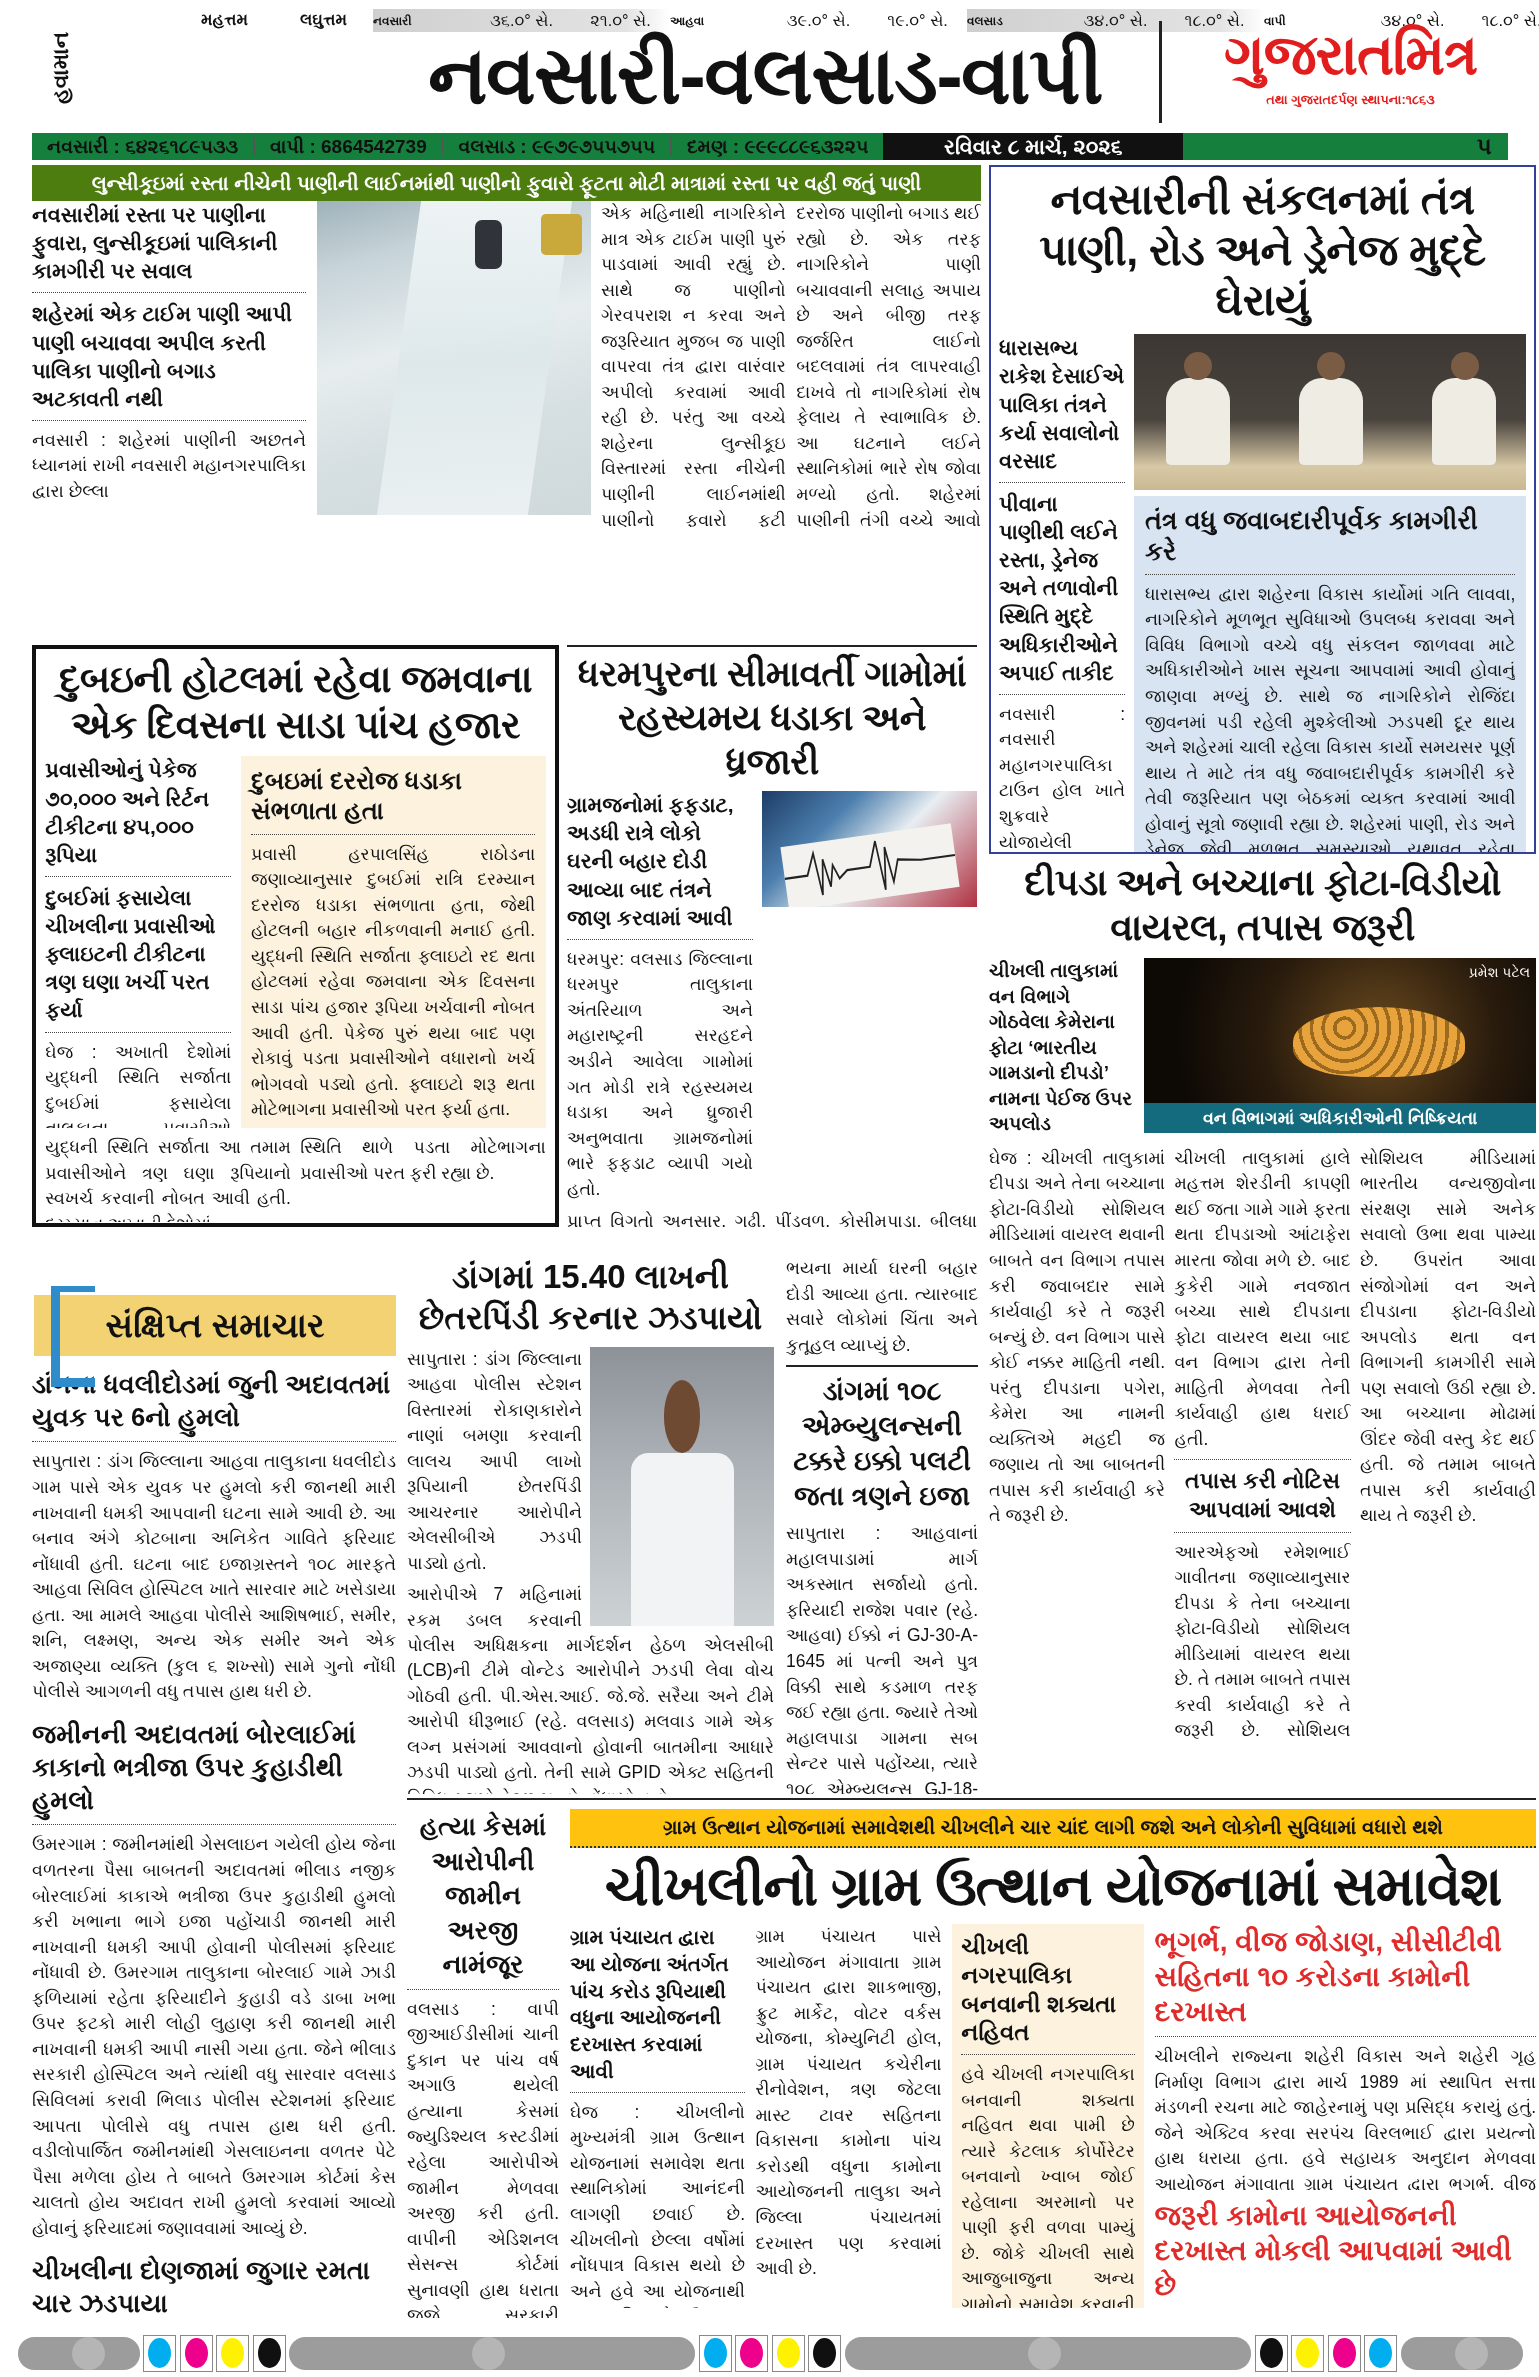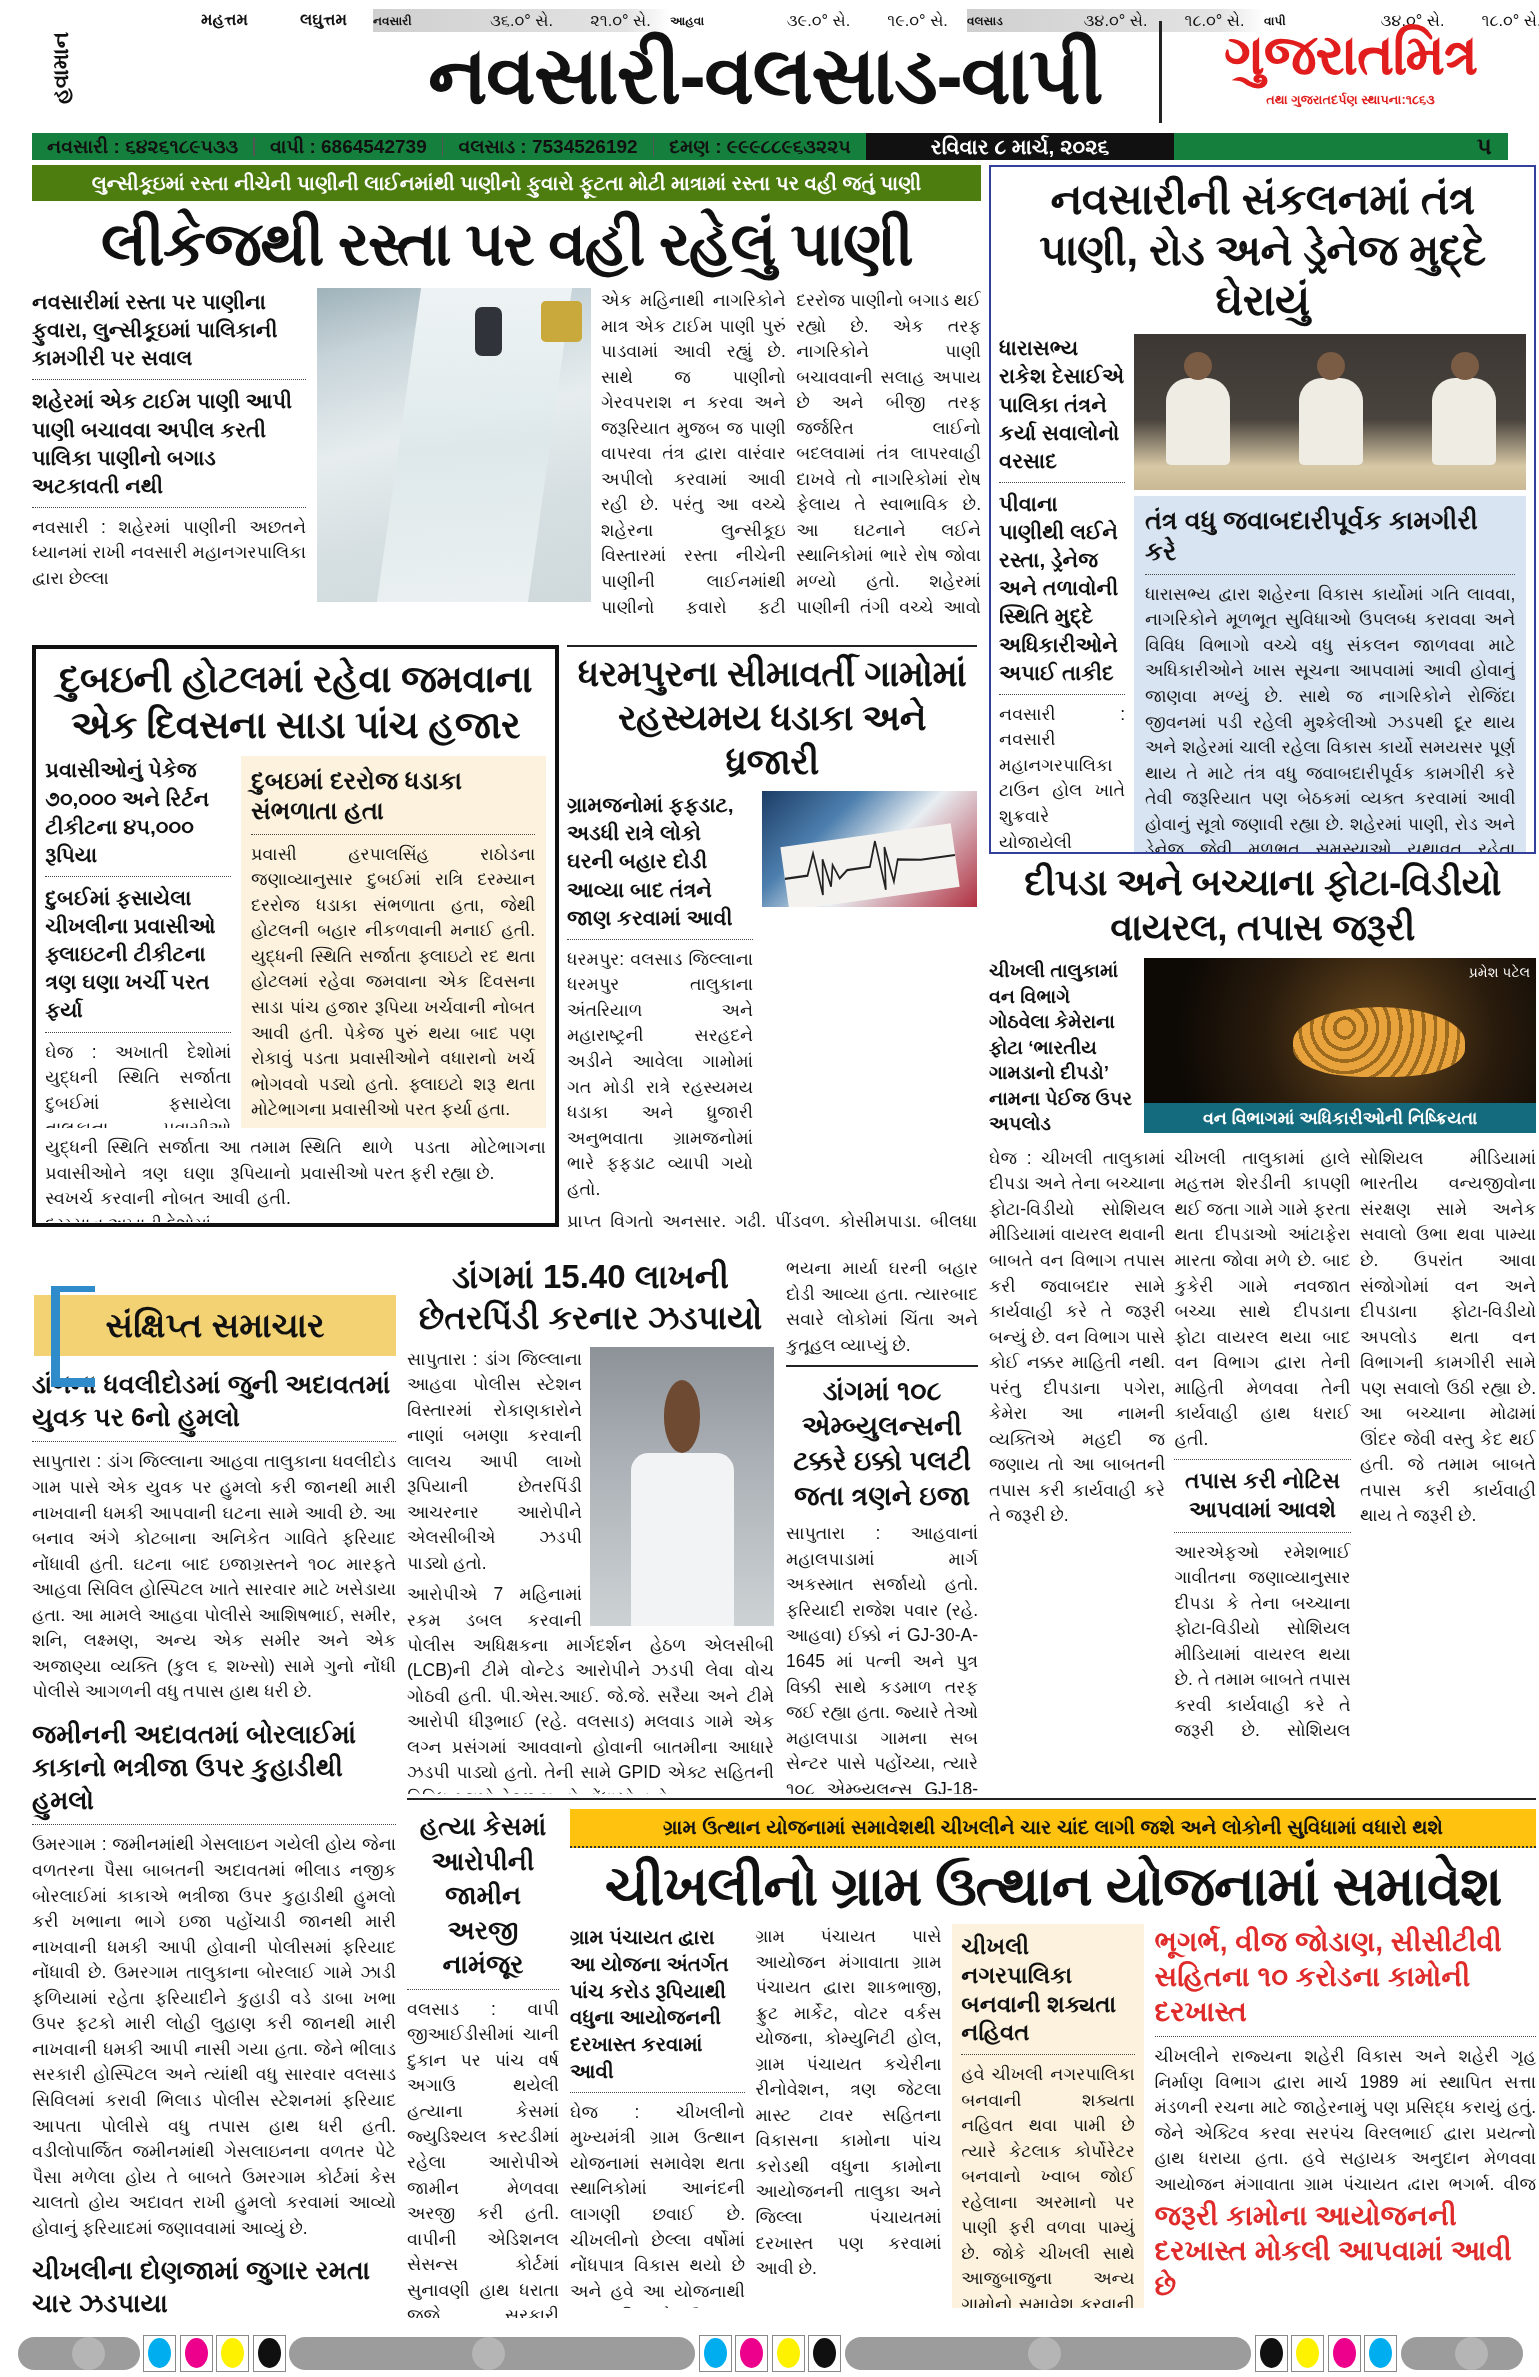--- a/index.html
+++ b/index.html
@@ -181,31 +181,30 @@
     <div class="logo-word">ગુજરાતમિત્ર</div>
     <div class="logo-tag">તથા ગુજરાતદર્પણ સ્થાપના:૧૮૬૩</div>
   </div>
 
   <div class="abs contact-bar">
     <div class="contact-items">
       <span class="contact-item">નવસારી : ૬૪૨૬૧૮૯૫૩૩</span>
       <span class="contact-div"></span>
       <span class="contact-item">વાપી : 6864542739</span>
       <span class="contact-div"></span>
-      <span class="contact-item">વલસાડ : 7534526192</span>
+      <span class="contact-item">વલસાડ : ૯૯૭૯૭૫૫૭૫૫</span>
       <span class="contact-div"></span>
       <span class="contact-item">દમણ : ૯૯૯૮૮૯૬૩૨૨૫</span>
     </div>
     <div class="date-chip">રવિવાર ૮ માર્ચ, ૨૦૨૬</div>
     <div class="pageno-zone">પ</div>
   </div>
 
   <div class="abs lead-block">
     <div class="kicker-teal">લુન્સીકૂઇમાં રસ્તા નીચેની પાણીની લાઈનમાંથી પાણીનો ફુવારો ફૂટતા મોટી માત્રામાં રસ્તા પર વહી જતું પાણી</div>
-    <div class="lead-headline">લીકેજથી રસ્તા પર વહી રહેલું પાણી</div>
     <div class="lead-cols">
       <div class="lead-summary col">
         <div class="standfirst">નવસારીમાં રસ્તા પર પાણીના ફુવારા, લુન્સીકૂઇમાં પાલિકાની કામગીરી પર સવાલ</div>
         <div class="dotted"></div>
         <div class="standfirst">શહેરમાં એક ટાઈમ પાણી આપી પાણી બચાવવા અપીલ કરતી પાલિકા પાણીનો બગાડ અટકાવતી નથી</div>
         <div class="dotted"></div>
         <div class="bodytext">નવસારી : શહેરમાં પાણીની અછતને ધ્યાનમાં રાખી નવસારી મહાનગરપાલિકા દ્વારા છેલ્લા</div>
       </div>
       <div class="photo-flood">
         <div class="flood-stream"></div>

